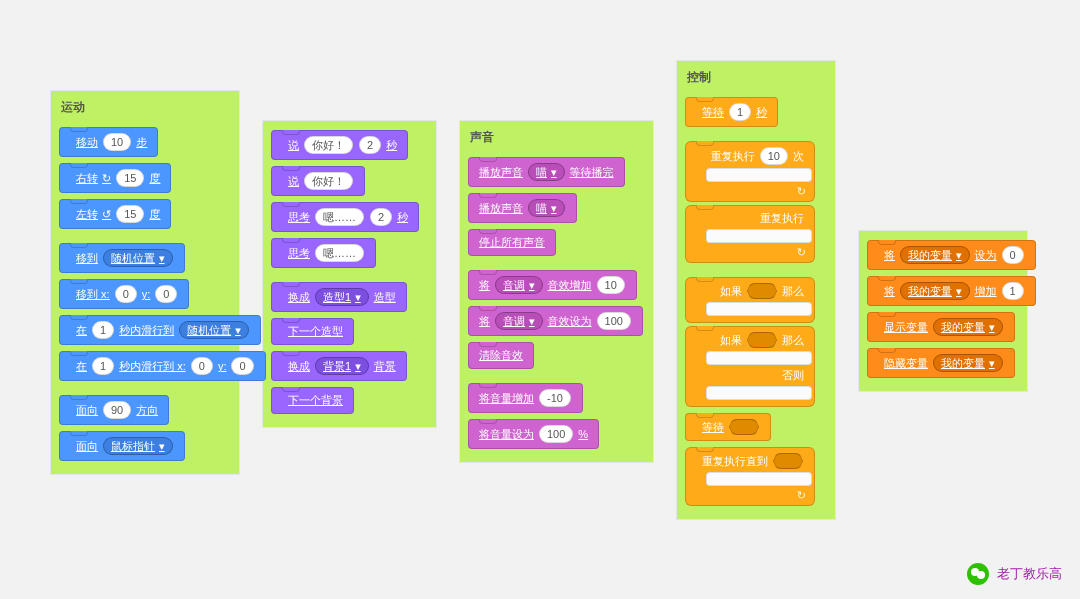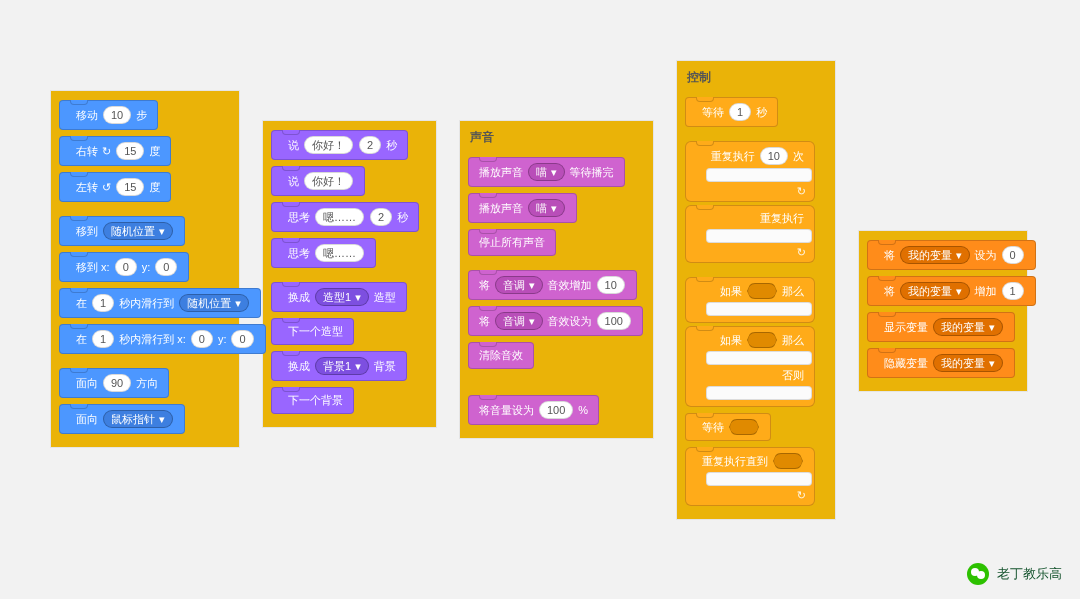--- a/index.html
+++ b/index.html
@@ -6,29 +6,30 @@
   html, body { margin:0; padding:0; }
   body {
     width:1080px; height:599px;
     background:#f2f2f2;
     font-family: "Microsoft YaHei", "PingFang SC", Arial, sans-serif;
     font-size:11px;
     color:#fff;
     position:relative;
   }
   .canvas { display:flex; align-items:flex-start; padding:30px 30px 0 50px; }
-  .col { background:#eab308; border:1px solid #e5e5e5; padding:6px 8px 10px 8px; margin-right:22px; }
+  .col { background:#bef264; border:1px solid #e5e5e5; padding:6px 8px 10px 8px; margin-right:22px; }
   .col h3 { margin:2px 0 8px 2px; font-size:12px; font-weight:600; color:#555; }
   .spacer { height:8px; }
   .blk {
     position:relative; display:inline-flex; align-items:center;
     border-radius:4px; padding:5px 8px 5px 14px;
     margin:3px 0; white-space:nowrap;
     border:1px solid rgba(0,0,0,0.18);
     font-size:11px;
+    text-decoration:underline;
   }
   .notch::before {
     content:""; position:absolute; top:-1px; left:10px; width:16px; height:4px;
     background:inherit; border:1px solid rgba(0,0,0,0.18); border-top:none;
     border-radius:0 0 4px 4px;
   }
   .c-wrap { display:block; position:relative; border-radius:6px; padding:5px 8px 3px 14px; margin:3px 0; border:1px solid rgba(0,0,0,0.18);}
   .c-wrap .row { display:flex; align-items:center;justify-content:flex-end; }
   .c-wrap .mouth { background:#fbfbfb; border:1px solid rgba(0,0,0,0.12); border-radius:4px; min-height:14px; margin:3px -6px 3px 6px; }
   .motion { background:#4c97ff; }
@@ -42,39 +43,40 @@
   }
   .pill  { background:#fff; color:#555; padding:0 7px; min-width:18px; border:1px solid rgba(0,0,0,0.15);}
   .drop  { color:#fff; padding:0 7px; border:1px solid rgba(0,0,0,0.25); }
   .drop.motion-d { background:#3d7fe0; }
   .drop.looks-d  { background:#7d4fe0;text-align:right; }
   .drop.sound-d  { background:#b94eb9; }
   .drop.data-d   { background:#e07000; }
   .hex { background:#e08a00; border:1px solid rgba(0,0,0,0.25); width:30px; height:16px; clip-path: polygon(12% 0,88% 0,100% 50%,88% 100%,12% 100%,0 50%); }
   .tri { margin-left:4px; }
   .loop-icn { margin-left:auto; opacity:.9; }
-  .footer { position:absolute; right:18px; bottom:14px; display:flex; align-items:center; color:#14532d; font-size:13px; }
+  .footer { position:absolute; right:18px; bottom:14px; display:flex; align-items:center; color:#a21caf; font-size:13px; }
   .wechat {
     width:22px; height:22px; border-radius:50%; background:#2dc100;
     display:flex; align-items:center; justify-content:center; margin-right:8px;
   }
   .wechat::before { content:""; width:8px; height:8px; background:#fff; border-radius:50%; box-shadow:6px 3px 0 0 #fff; transform:translate(-3px,-2px);}
   .col.motionCol { width:190px; margin-top:60px; }
   .col.looksCol  { width:175px; margin-top:90px; }
   .col.soundCol  { width:195px; margin-top:90px; }
   .col.ctrlCol   { width:160px; margin-top:30px; }
   .col.dataCol   { width:170px; margin-top:200px; }
   .lbl { margin:0 2px; }
 </style>
 </head>
 <body>
 
 <div class="canvas">
 
   <div class="col motionCol">
+    <h3>运动</h3>
 
     <div class="blk motion notch">
       <span class="lbl">移动</span>
       <span class="pill">10</span>
       <span class="lbl">步</span>
     </div><br>
 
     <div class="blk motion notch">
       <span class="lbl">右转</span>
       <span class="lbl">↻</span>
@@ -242,21 +244,24 @@
       <span class="lbl">音效设为</span>
       <span class="pill">100</span>
     </div><br>
 
     <div class="blk sound notch">
       <span class="lbl">清除音效</span>
     </div>
 
     <div class="spacer"></div>
 
-    <br>
+    <div class="blk sound notch">
+      <span class="lbl">将音量增加</span>
+      <span class="pill">-10</span>
+    </div><br>
 
     <div class="blk sound notch">
       <span class="lbl">将音量设为</span>
       <span class="pill">100</span>
       <span class="lbl">%</span>
     </div>
   </div>
 
   <div class="col ctrlCol">
     <h3>控制</h3>

